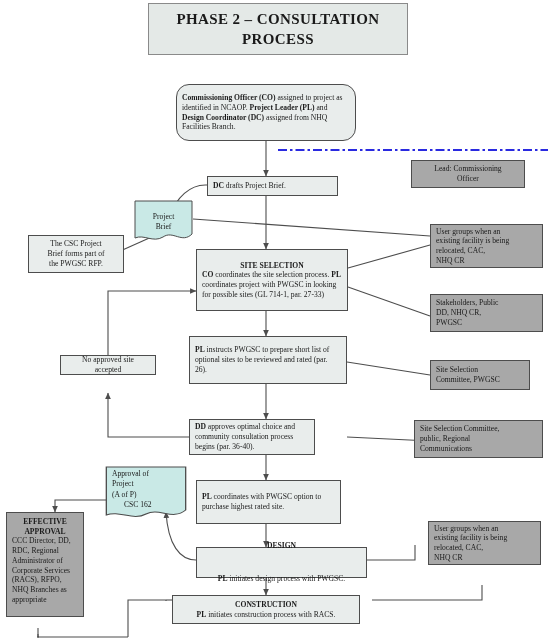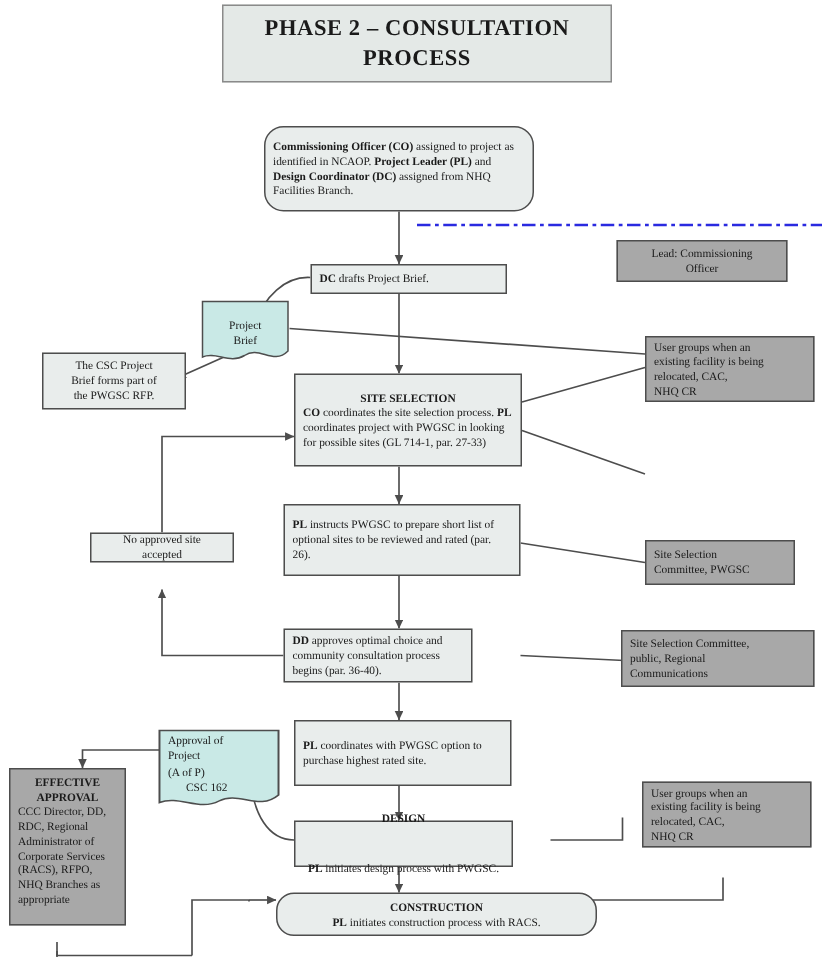--- a/index.html
+++ b/index.html
@@ -149,20 +149,25 @@
     <span><b>CO</b><span> coordinates the site selection process. </span><b>PL</b><span> coordinates project with PWGSC in looking for possible sites (GL 714-1, par. 27-33)</span></span>
   </div>
 
   <div class="node fill-gray lft" style="left:430px;top:224px;width:113px;height:44px;">
     <span class="t">User groups when an</span>
     <span class="t">existing facility is being</span>
     <span class="t">relocated, CAC,</span>
     <span class="t">NHQ CR</span>
   </div>
 
+  <div class="node fill-gray lft" style="left:430px;top:294px;width:113px;height:38px;">
+    <span class="t">Stakeholders, Public</span>
+    <span class="t">DD, NHQ CR,</span>
+    <span class="t">PWGSC</span>
+  </div>
 
   <div class="node fill-light lft" style="left:189px;top:336px;width:158px;height:48px;">
     <span><b>PL</b><span> instructs PWGSC to prepare short list of optional sites to be reviewed and rated (par. 26).</span></span>
   </div>
 
   <div class="node fill-gray lft" style="left:430px;top:360px;width:100px;height:30px;">
     <span class="t">Site Selection</span>
     <span class="t">Committee, PWGSC</span>
   </div>
 
@@ -178,21 +183,21 @@
   <div class="node fill-light lft" style="left:196px;top:480px;width:145px;height:44px;">
     <span><b>PL</b><span> coordinates with PWGSC option to purchase highest rated site.</span></span>
   </div>
 
   <div class="node fill-gray lft" style="left:414px;top:420px;width:129px;height:38px;">
     <span class="t">Site Selection Committee,</span>
     <span class="t">public, Regional</span>
     <span class="t">Communications</span>
   </div>
 
-  <div class="doc" style="left:105px;top:486px;width:82px;height:56px;">
+  <div class="doc" style="left:105px;top:466px;width:82px;height:56px;">
     <svg class="docbody" viewBox="0 0 62 56" preserveAspectRatio="none">
       <path d="M1,1 H61 V44 C51,55 41,41 31,48 C21,55 11,44 1,49 Z" fill="#c9e9e6" stroke="#4d4d4d" stroke-width="1"></path>
     </svg>
     <div class="txt lft" style="padding-top:4px;padding-left:7px;">
       <span class="t">Approval of</span>
       <span class="t">Project</span>
       <span class="t">(A of P)</span>
       <span class="t" style="padding-left:12px;">CSC 162</span>
     </div>
   </div>
@@ -202,30 +207,30 @@
     <span class="t ctr" style="font-weight:bold;">APPROVAL</span>
     <span class="t">CCC Director, DD,</span>
     <span class="t">RDC, Regional</span>
     <span class="t">Administrator of</span>
     <span class="t">Corporate Services</span>
     <span class="t">(RACS), RFPO,</span>
     <span class="t">NHQ Branches as</span>
     <span class="t">appropriate</span>
   </div>
 
-  <div class="node fill-light ctr" style="left:196px;top:547px;width:146px;height:31px;gap:23px;">
+  <div class="node fill-light ctr" style="left:196px;top:547px;width:171px;height:31px;gap:23px;">
     <span class="t" style="font-weight:bold;">DESIGN</span>
     <span><b>PL</b><span> initiates design process with PWGSC.</span></span>
   </div>
 
   <div class="node fill-gray lft" style="left:428px;top:521px;width:113px;height:44px;">
     <span class="t">User groups when an</span>
     <span class="t">existing facility is being</span>
     <span class="t">relocated, CAC,</span>
     <span class="t">NHQ CR</span>
   </div>
 
-  <div class="node fill-light ctr" style="left:184px;top:595px;width:214px;height:29px;border-radius:12px;">
+  <div class="node fill-light ctr" style="left:172px;top:595px;width:188px;height:29px;">
     <span class="t" style="font-weight:bold;">CONSTRUCTION</span>
     <span><b>PL</b><span> initiates construction process with RACS.</span></span>
   </div>
 
 </div>
 
 </body></html>

